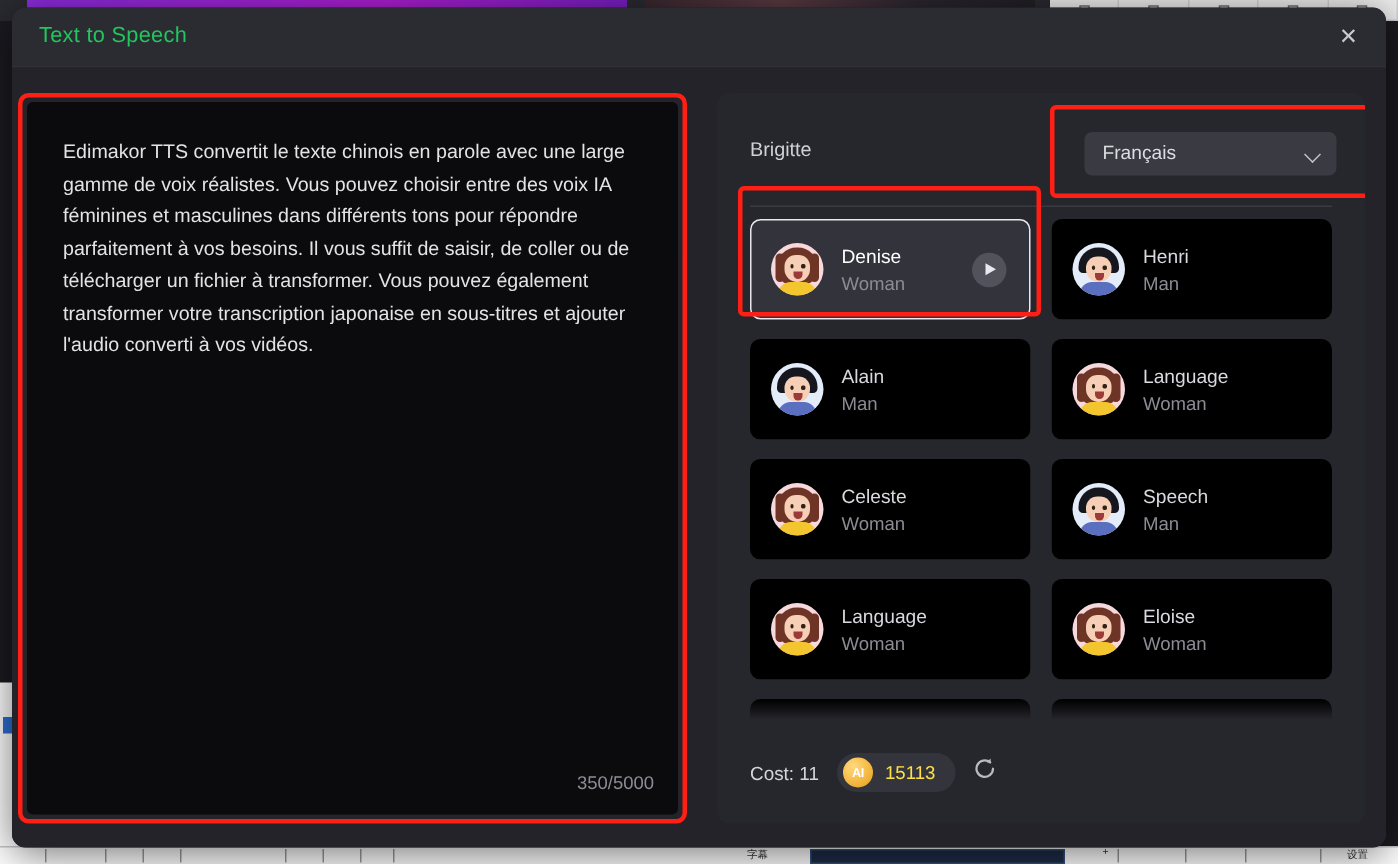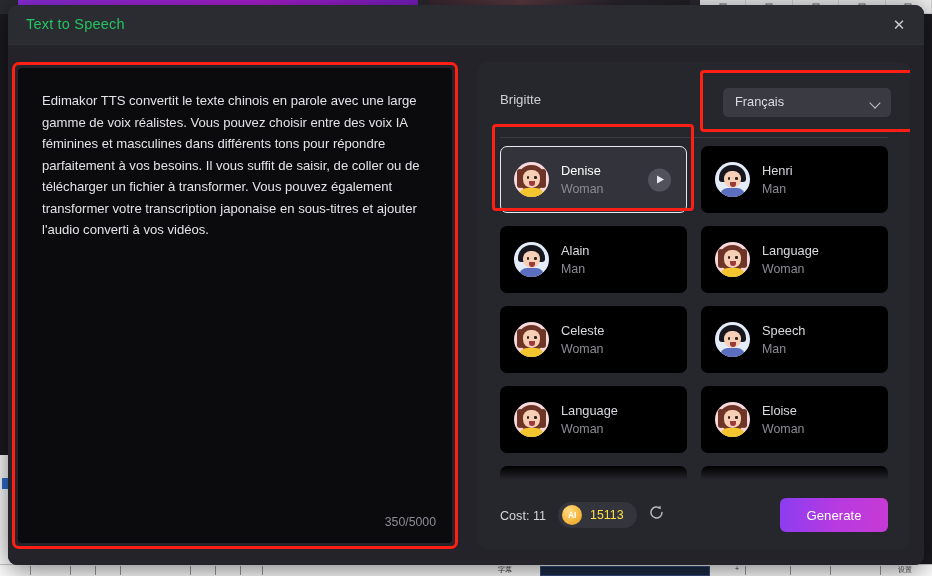--- a/index.html
+++ b/index.html
@@ -679,18 +679,17 @@
         <div class="credit-pill">
           <span class="ai-coin">AI</span>
           <span class="credit-amount">15113</span>
         </div>
         <div class="refresh-icon">
           <svg viewBox="0 0 17 17" width="17" height="17" aria-hidden="true">
             <path d="M14 8.5a5.5 5.5 0 1 1-1.9-4.2" fill="none" stroke="#b9b9c2" stroke-width="1.5" stroke-linecap="round"></path>
             <path d="M12.4 1.6 L12.6 4.6 L9.7 4.2 Z" fill="#b9b9c2"></path>
           </svg>
         </div>
-        <button class="generate-btn">Generate</button>
       </div>
 
     </div>
   </div>
 </div>
 
 </body></html>

